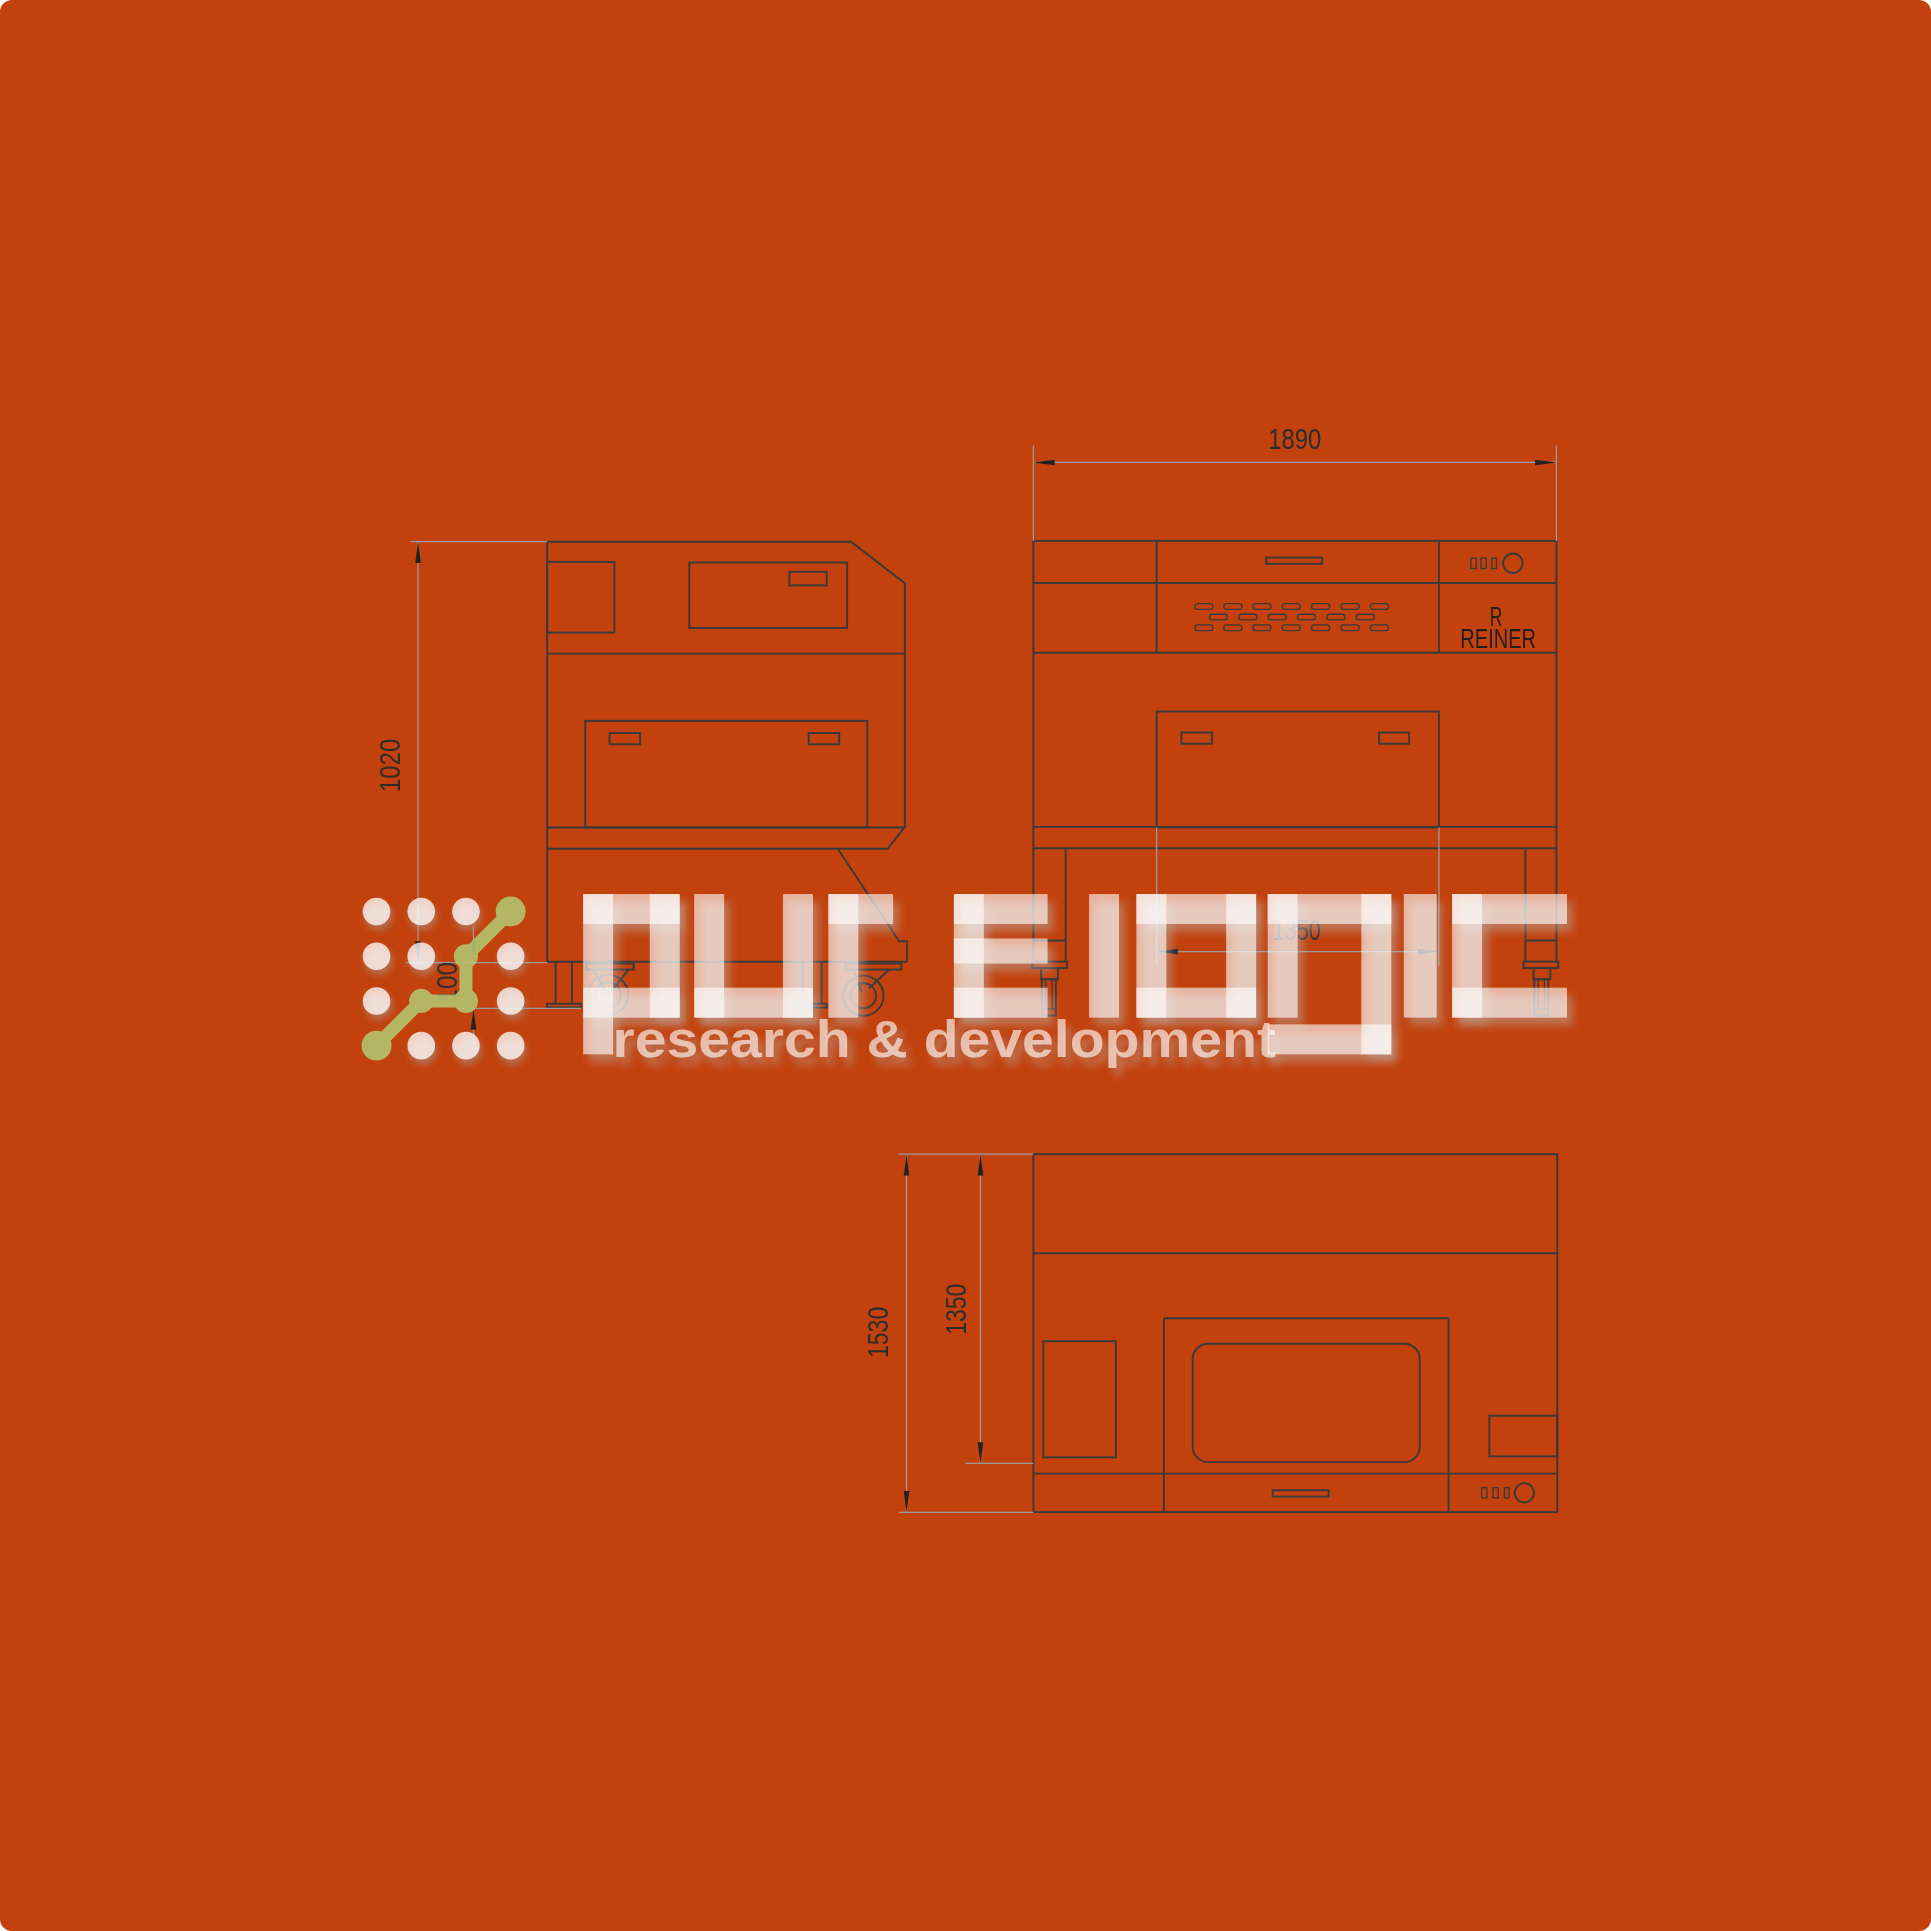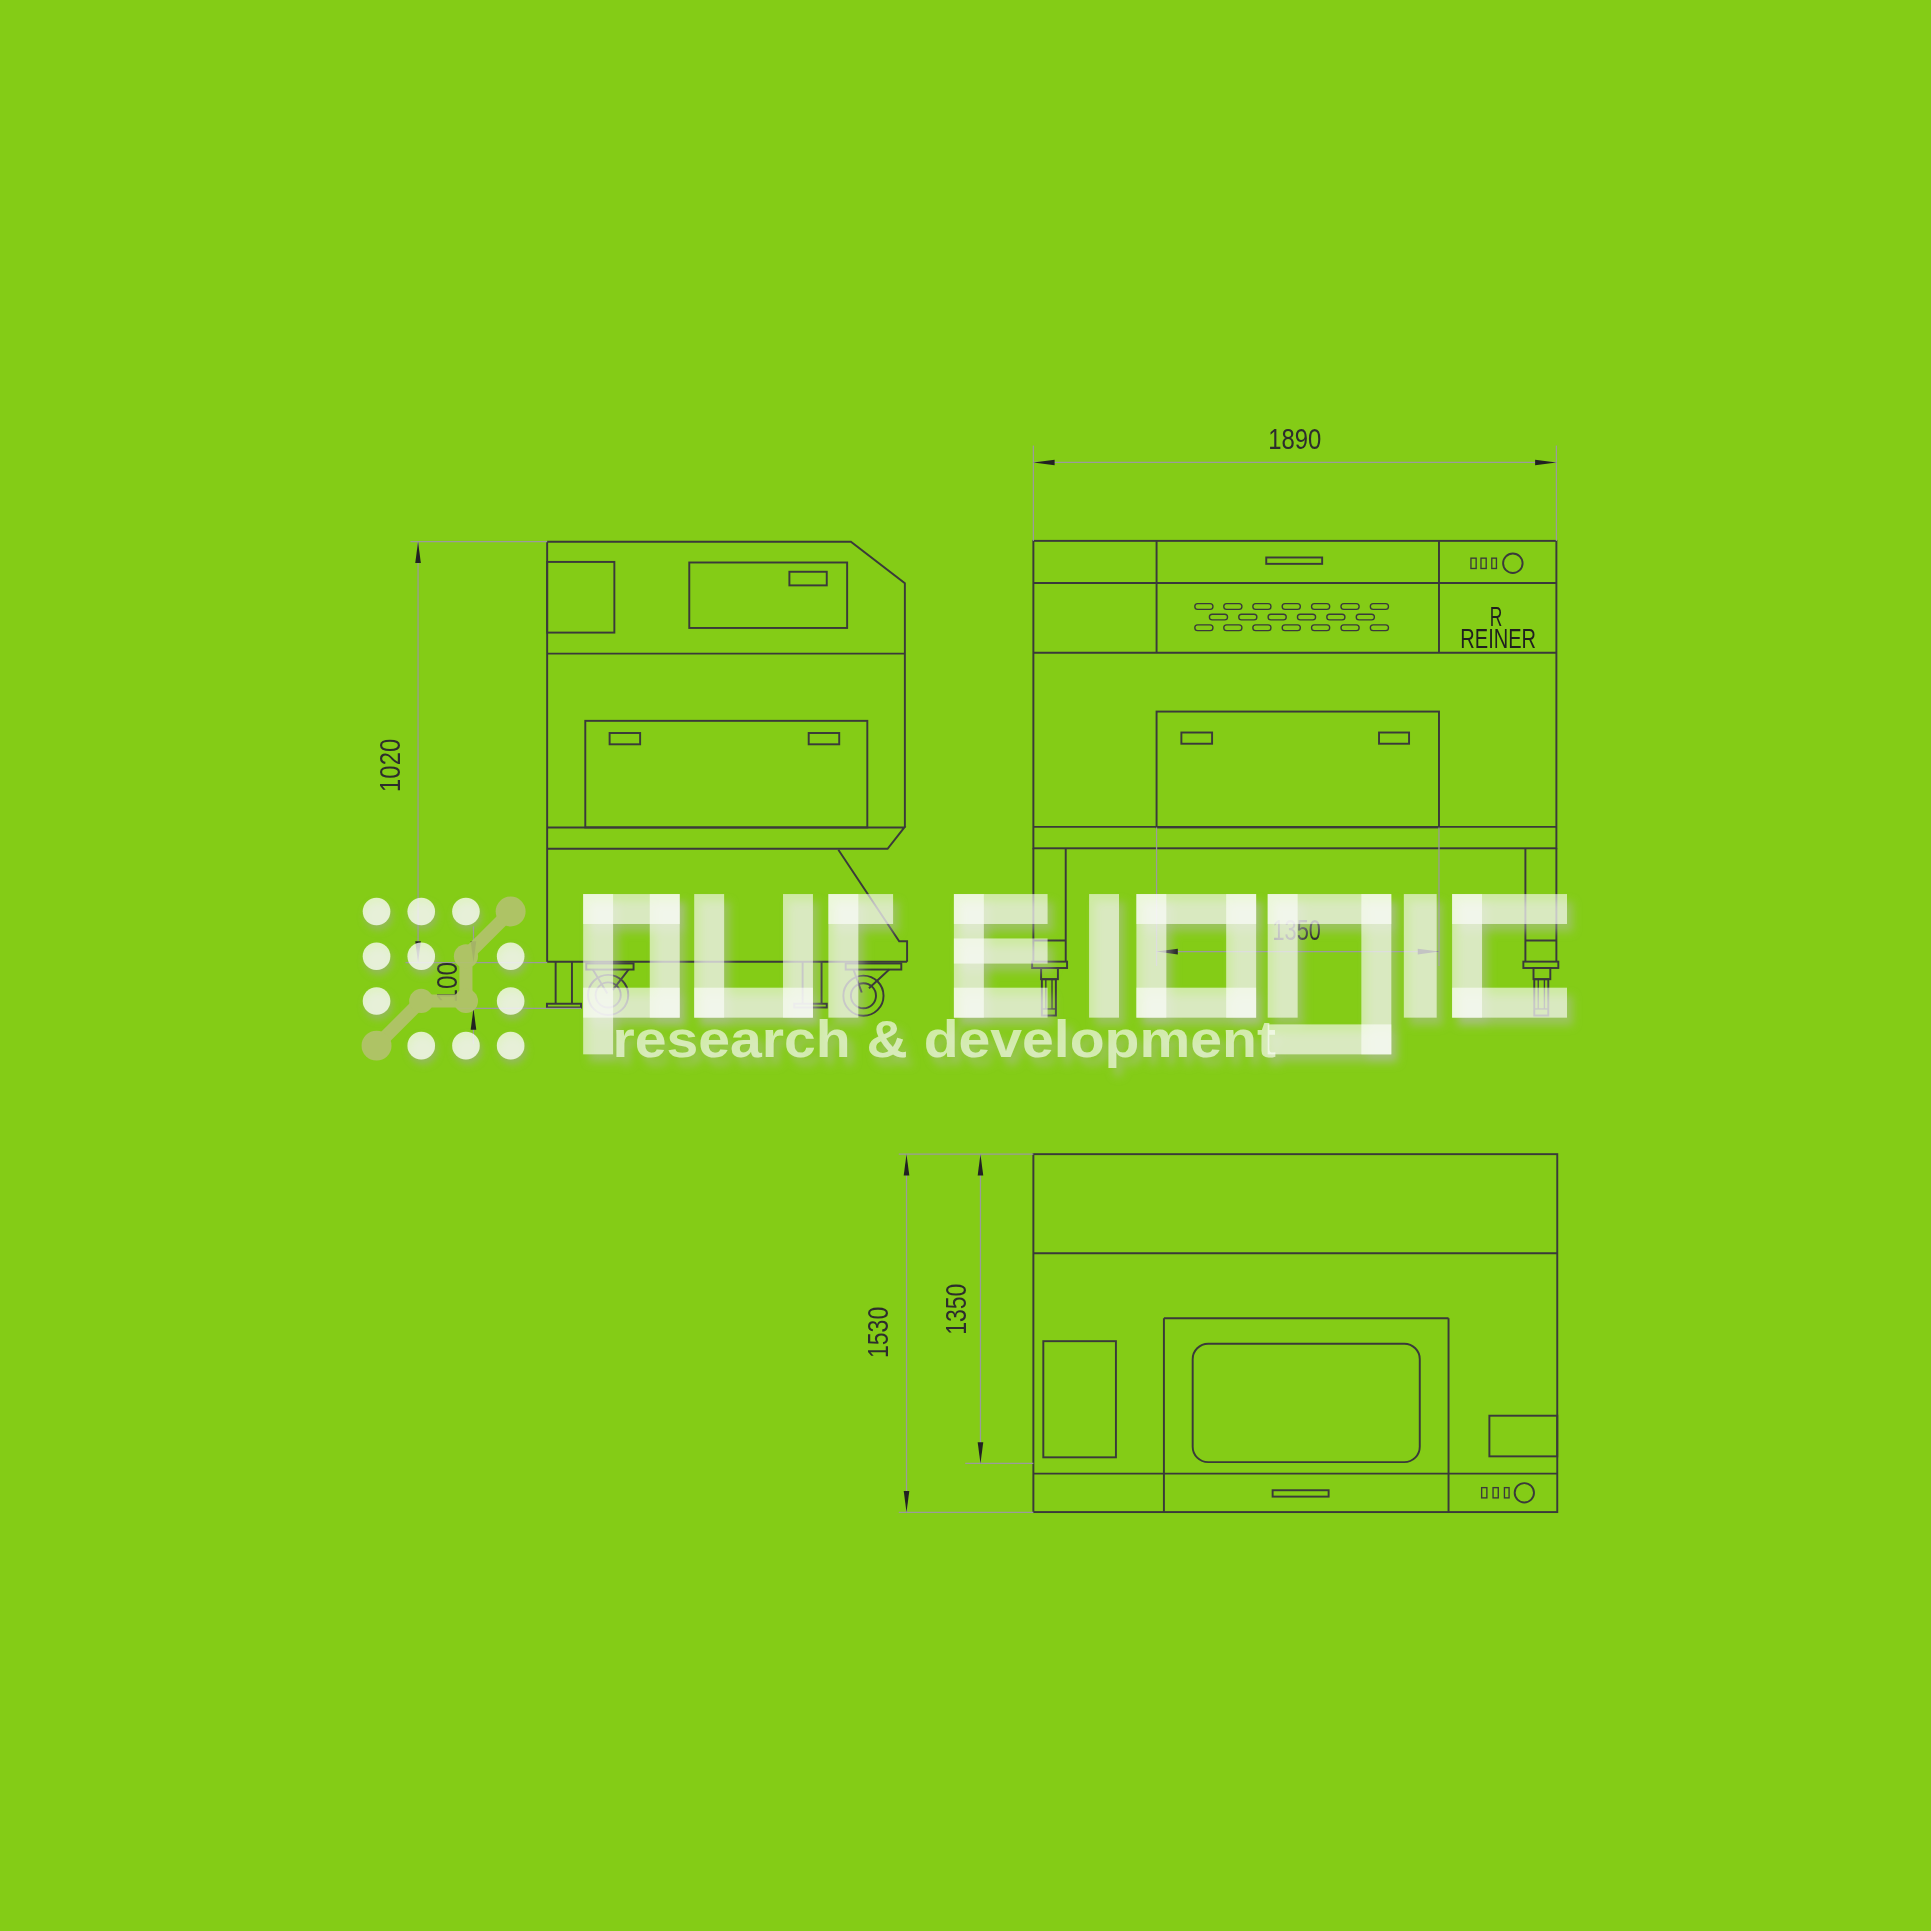--- a/index.html
+++ b/index.html
@@ -1,16 +1,16 @@
 <!DOCTYPE html>
 <html><head>
 <meta charset="utf-8">
 <style>
   html,body{margin:0;padding:0;background:#fff;}
-  .wrap{position:relative;width:1931px;height:1931px;background:#84cc16;overflow:hidden;}
+  .wrap{position:relative;width:1931px;height:1931px;background:#c2410c;overflow:hidden;border-radius:12px;}
   svg{position:absolute;left:0;top:0;}
   text{font-family:"Liberation Sans",sans-serif;}
 </style>
 </head>
 <body>
 <div class="wrap">
 <svg width="1931" height="1931" viewBox="0 0 2000 2000">
 <defs>
   <filter id="wmsh" x="-30%" y="-30%" width="160%" height="160%">
     <feDropShadow dx="6" dy="8" stdDeviation="4.5" flood-color="#bababa" flood-opacity="0.72"></feDropShadow>

